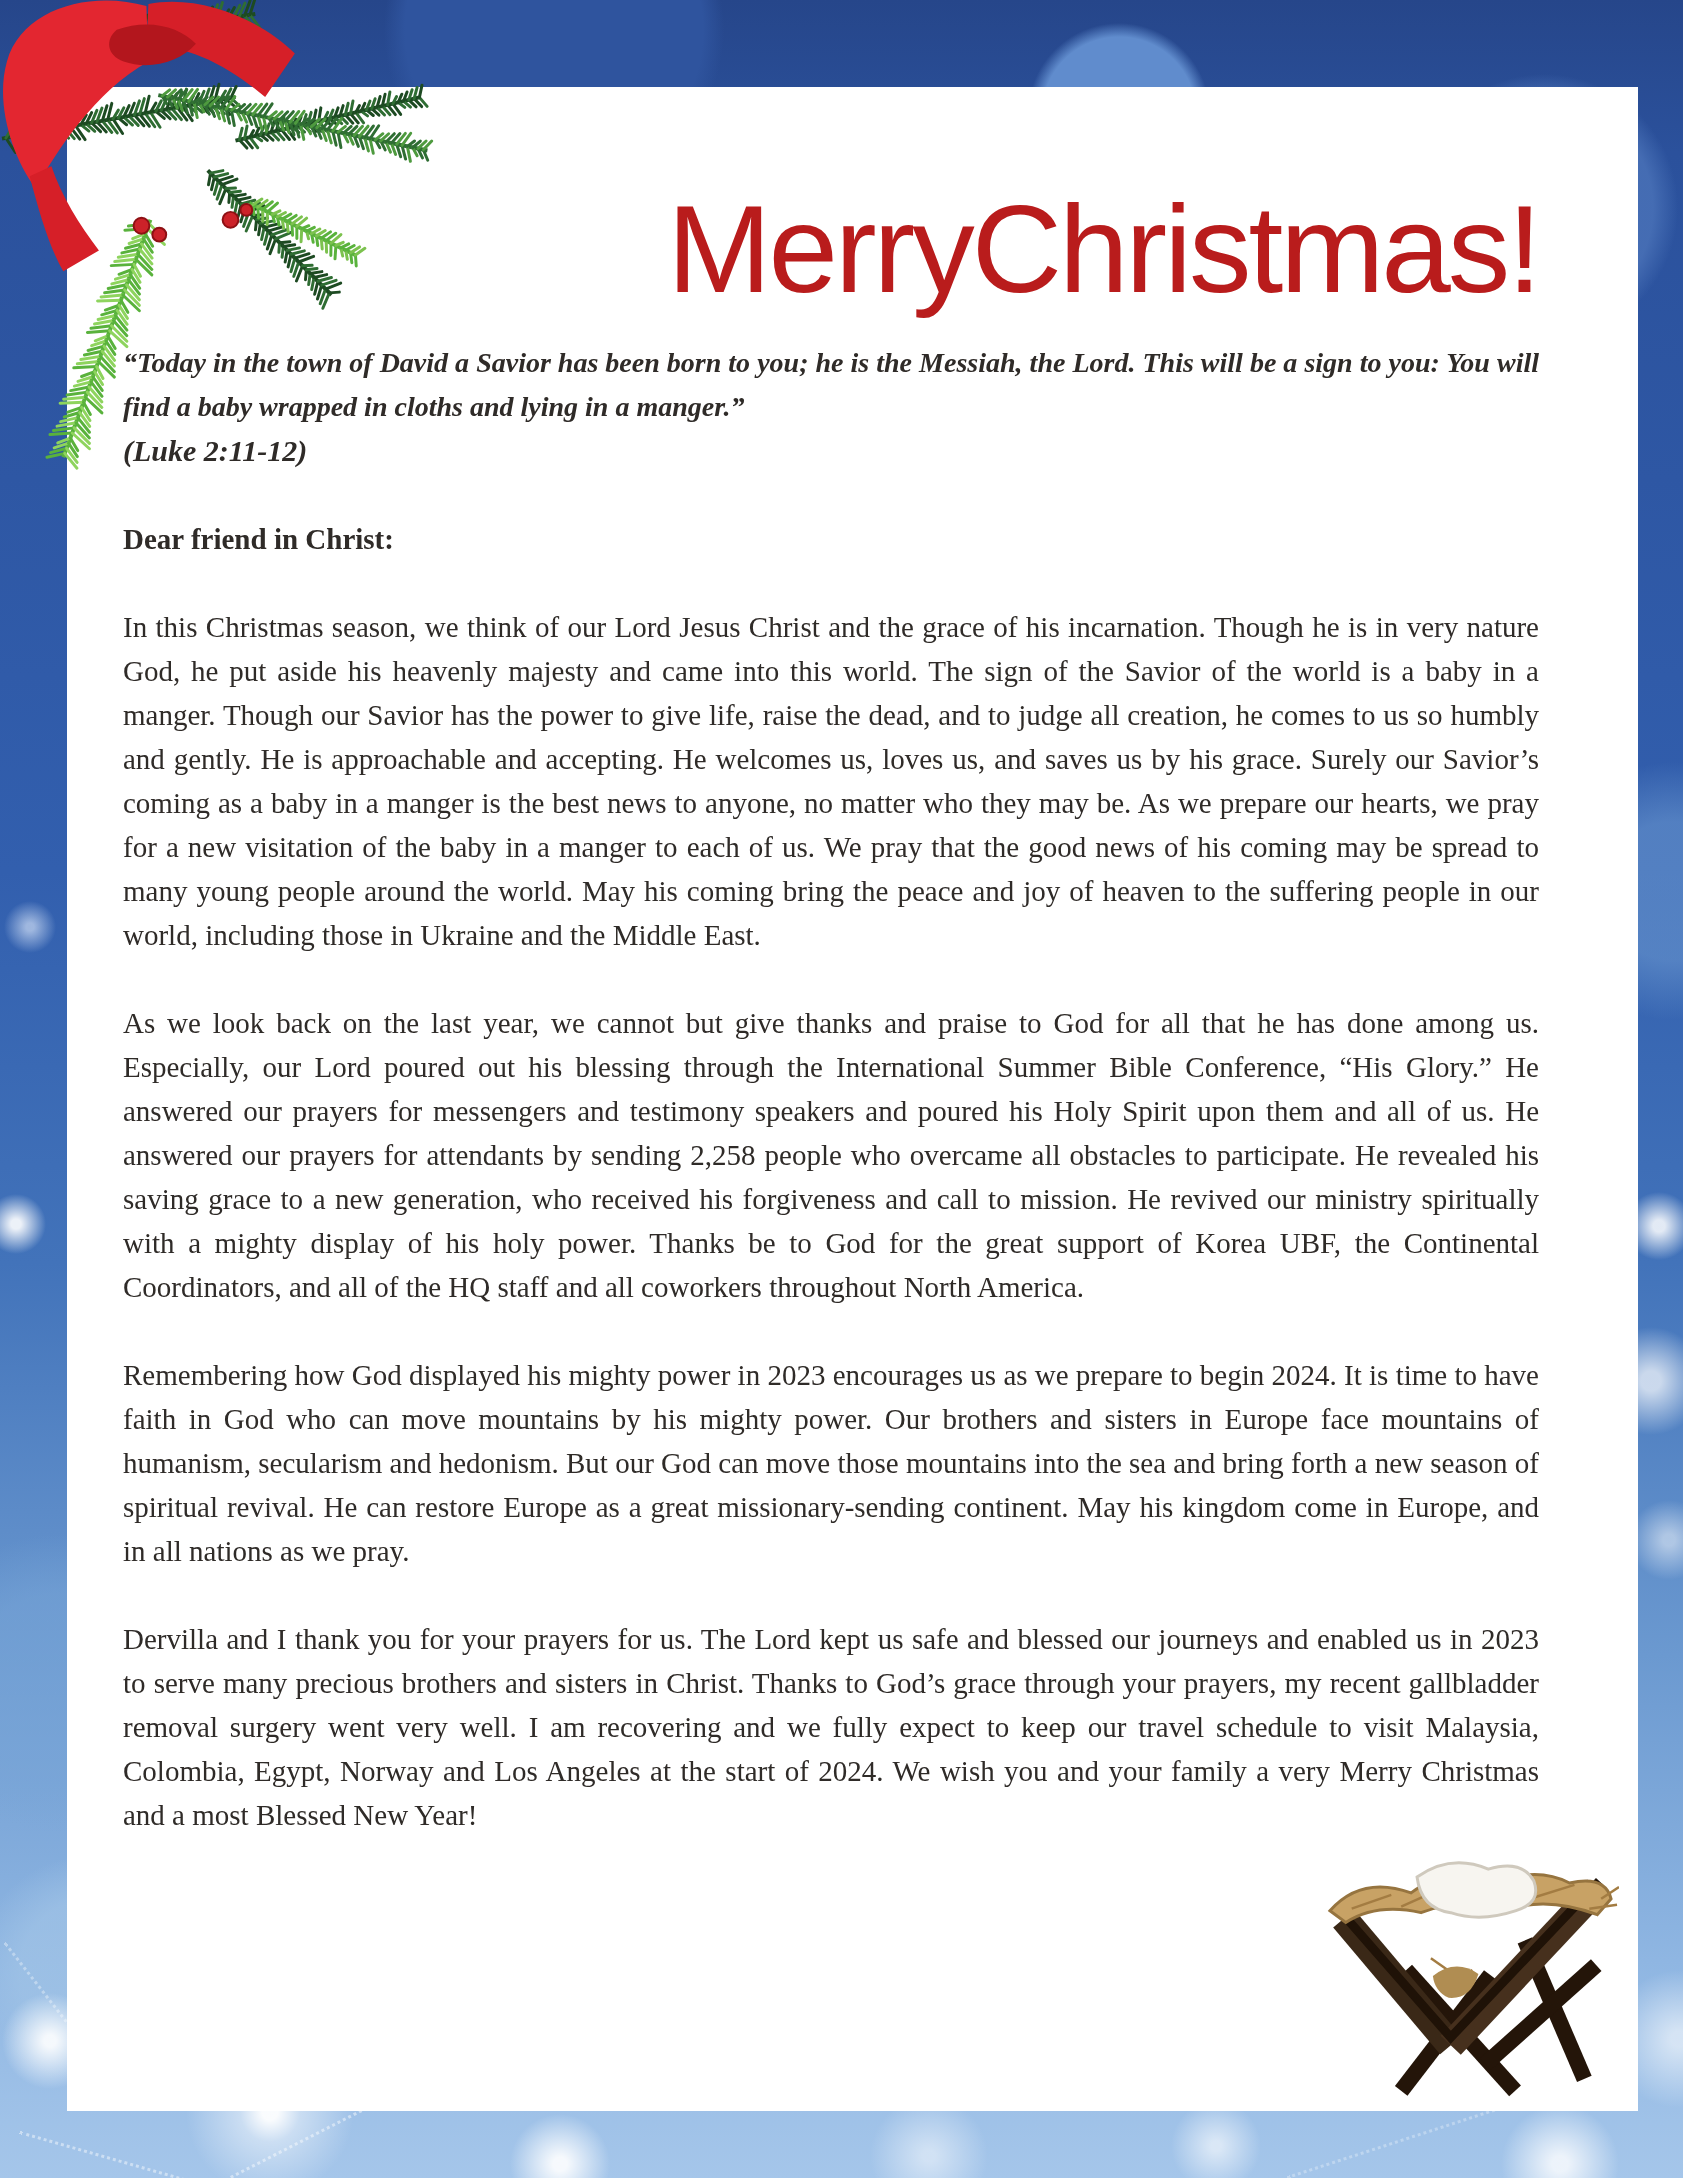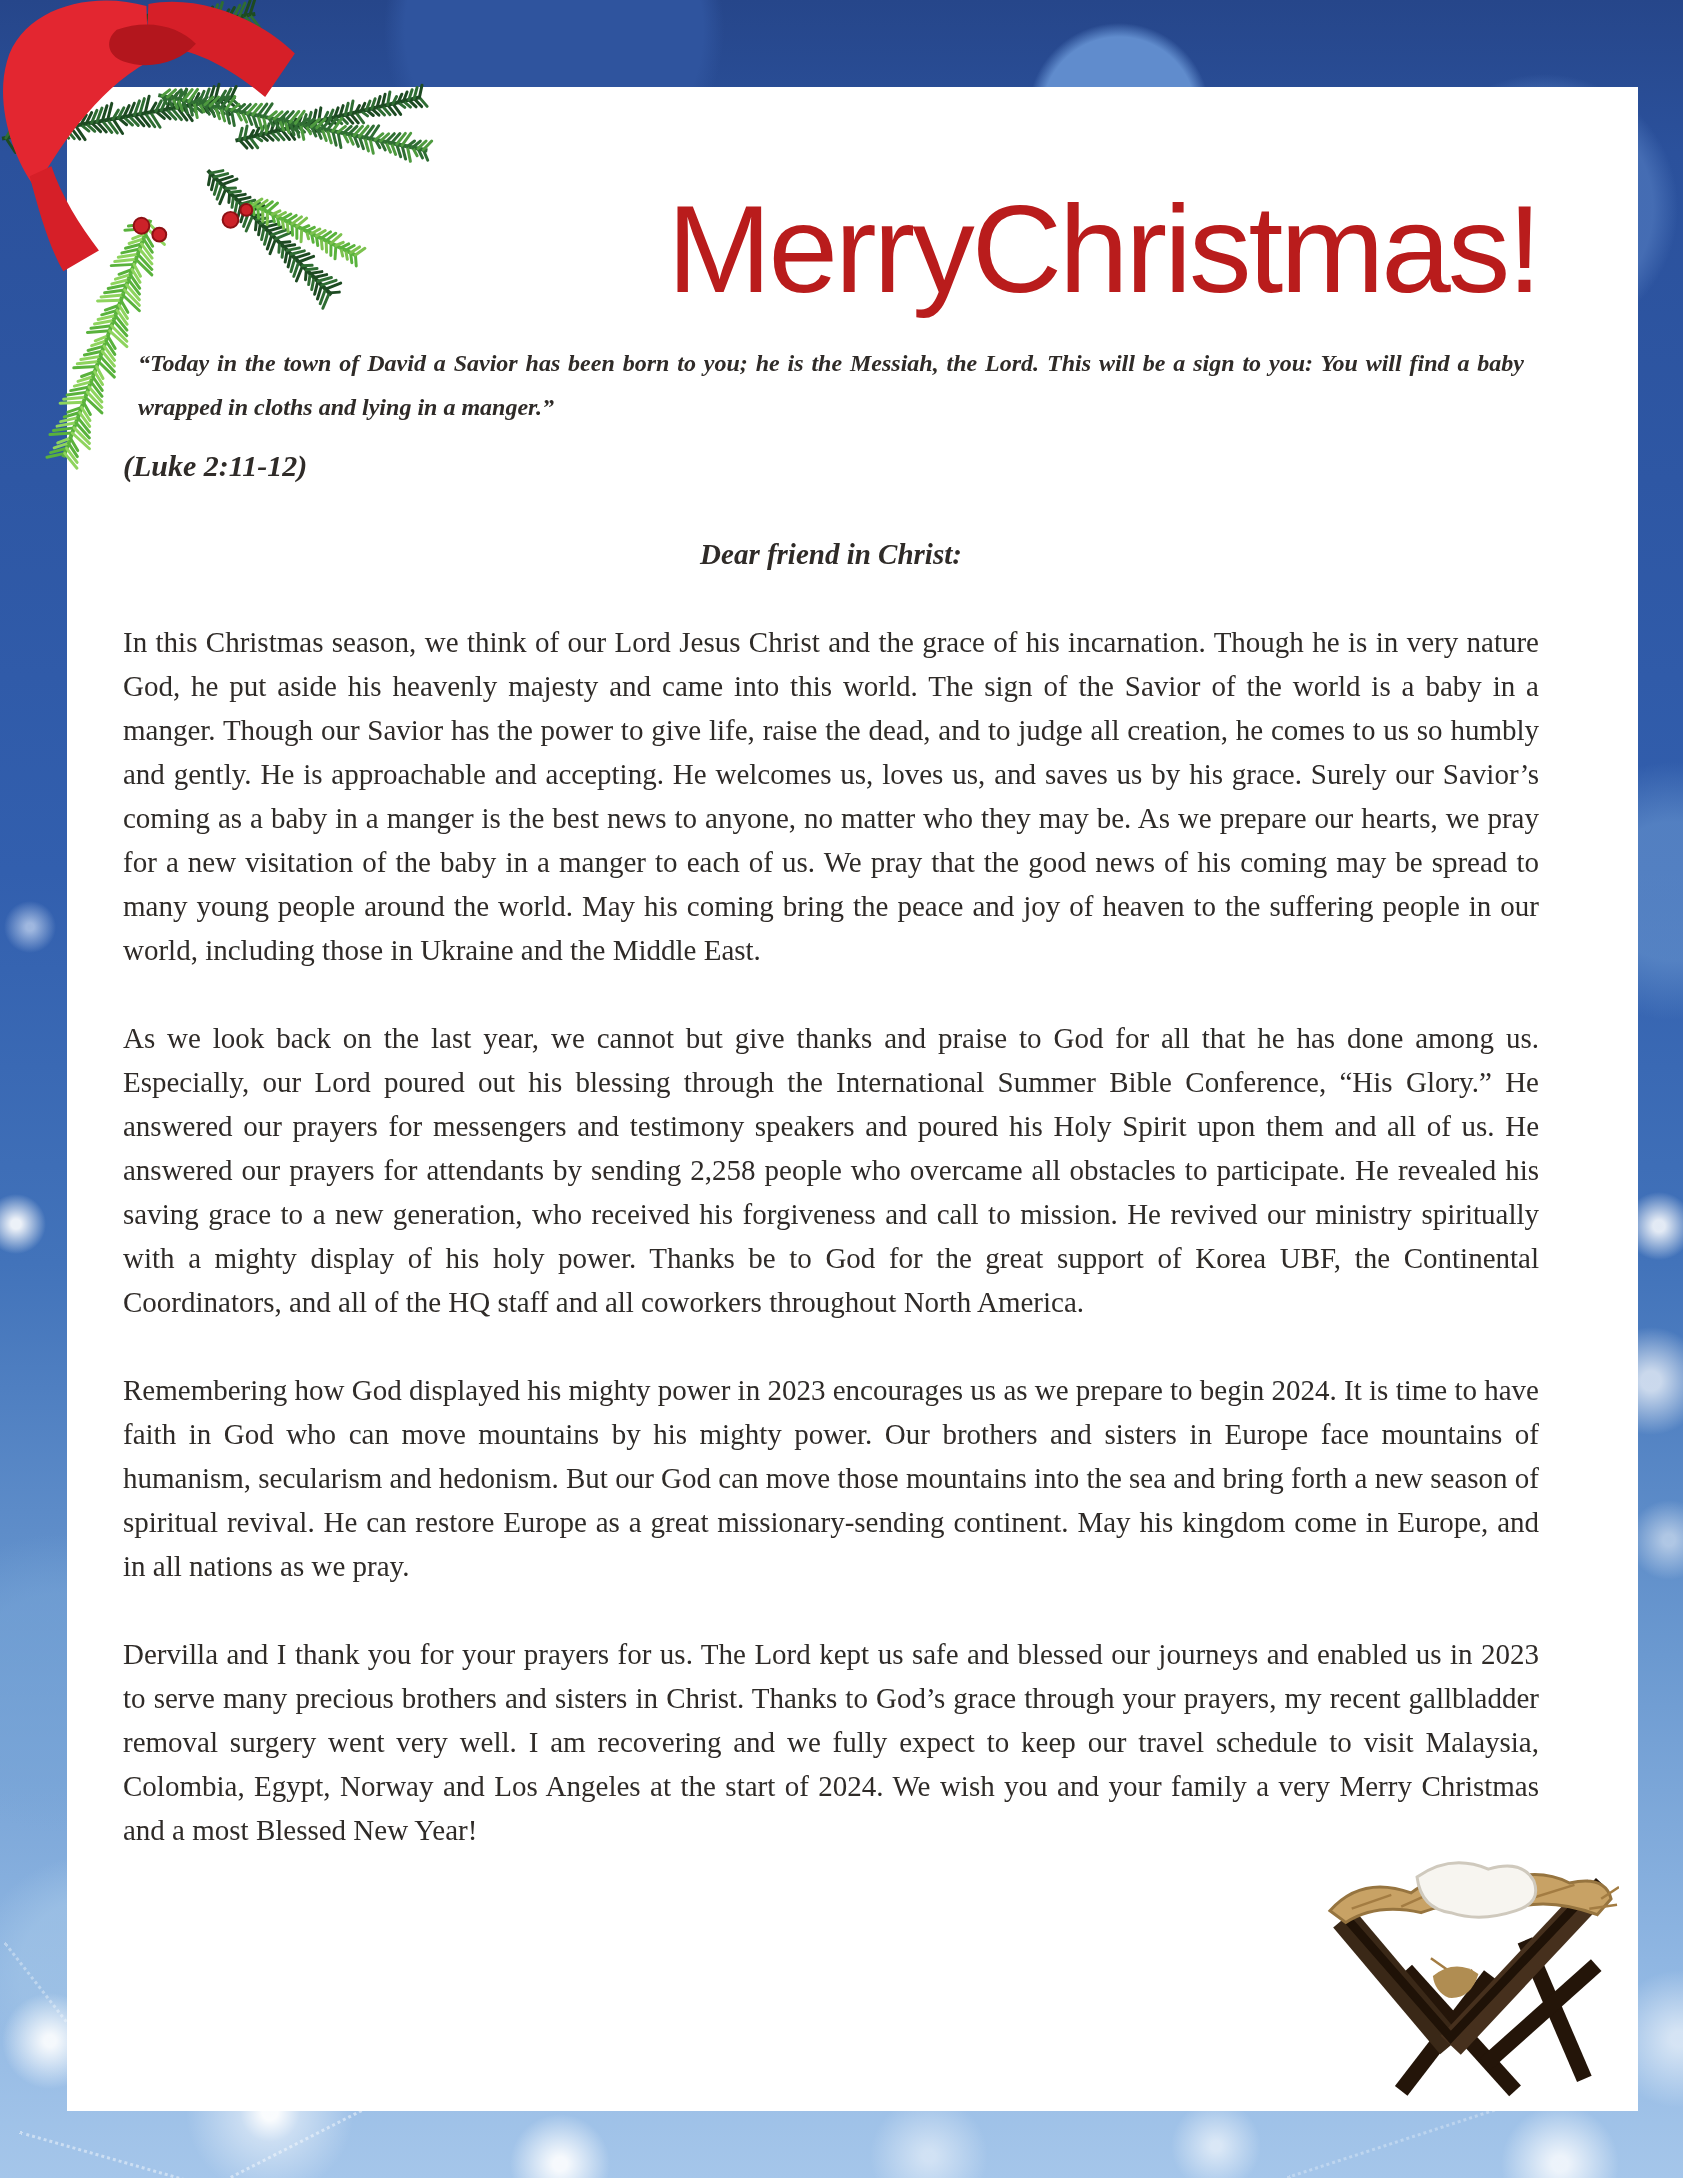--- a/index.html
+++ b/index.html
@@ -34,23 +34,23 @@
   .content{
     position:absolute;left:56px;right:99px;top:0;bottom:0;
     font-family:"Liberation Serif",serif;
     font-size:29px;line-height:44px;color:#2f2b28;text-align:justify;
   }
   h1.title{
     margin:99px 0 30px 0;padding-left:178px;text-align:right;
     font-family:"Liberation Sans",sans-serif;font-weight:400;
     font-size:125px;line-height:1;letter-spacing:-3px;color:#b91c1c;
   }
-  .quote{font-weight:bold;font-style:italic;font-size:24px;margin:15px;}
+  .quote{font-weight:bold;font-style:italic;font-size:28px;margin:0;}
   .reference{font-weight:bold;font-style:italic;font-size:30px;margin:0 0 44px 0;text-align:left;font-family:Liberation Serif, serif;}
-  .salutation{font-weight:bold;margin:0 0 44px 0;text-align:center;font-style:italic;}
+  .salutation{font-weight:bold;margin:0 0 44px 0;text-align:left;}
   p.body-par{margin:0 0 44px 0;}
   .signature{font-weight:bold;font-style:italic;font-size:31px;margin-top:48px;text-align:left;}
   .decor{position:absolute;z-index:2;pointer-events:none;}
   #decor-tl{left:0;top:0;}
   #decor-br{left:1322px;top:1859px;}
   .light-string{position:absolute;z-index:0;border-top:3px dotted rgba(255,255,255,.45);transform-origin:left top;}
   #string1{left:20px;top:2131px;width:257px;transform:rotate(16deg);}
   #string2{left:230px;top:2176px;width:297px;transform:rotate(-27deg);}
   #string3{left:1287px;top:2176px;width:277px;transform:rotate(-18deg);border-top-color:rgba(255,255,255,.3);}
   #string4{left:6px;top:1942px;width:168px;transform:rotate(52deg);border-top-color:rgba(255,255,255,.35);}

